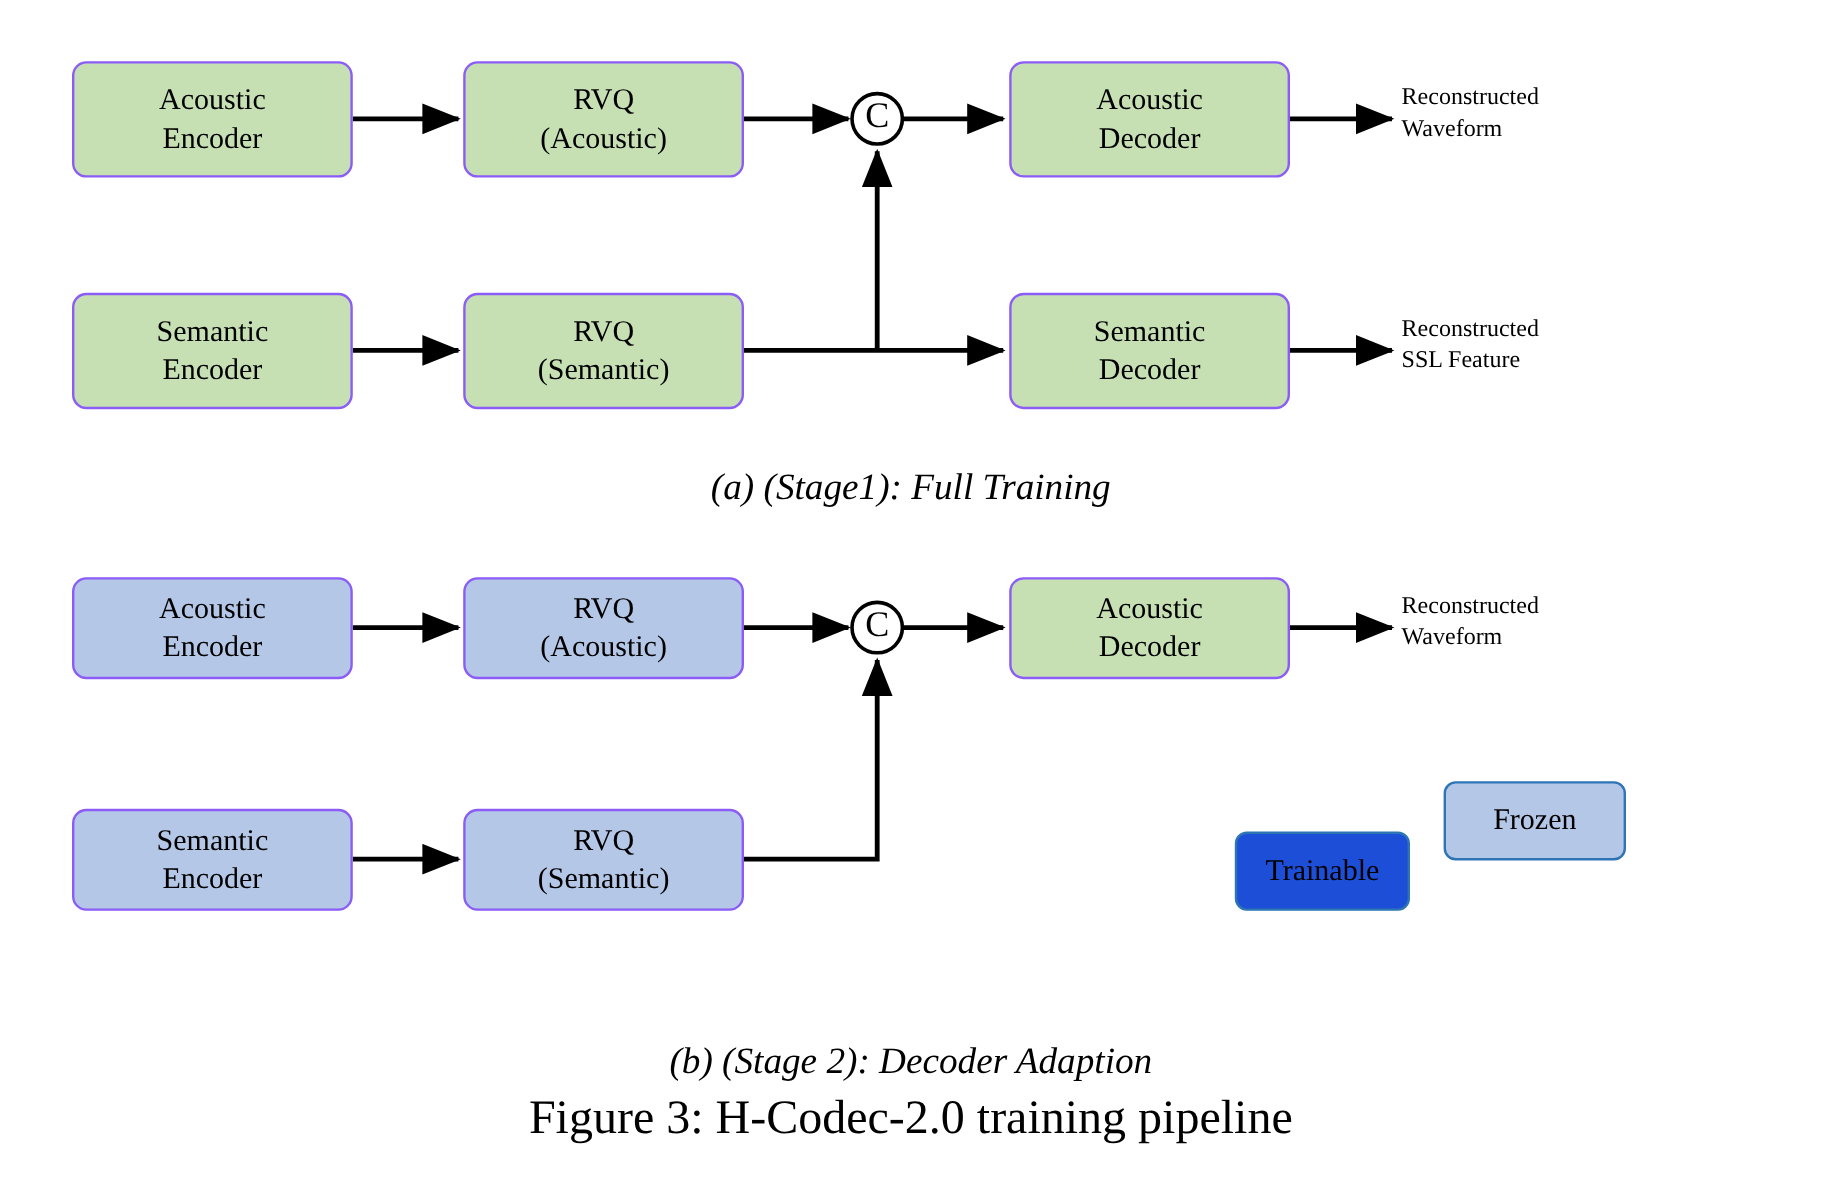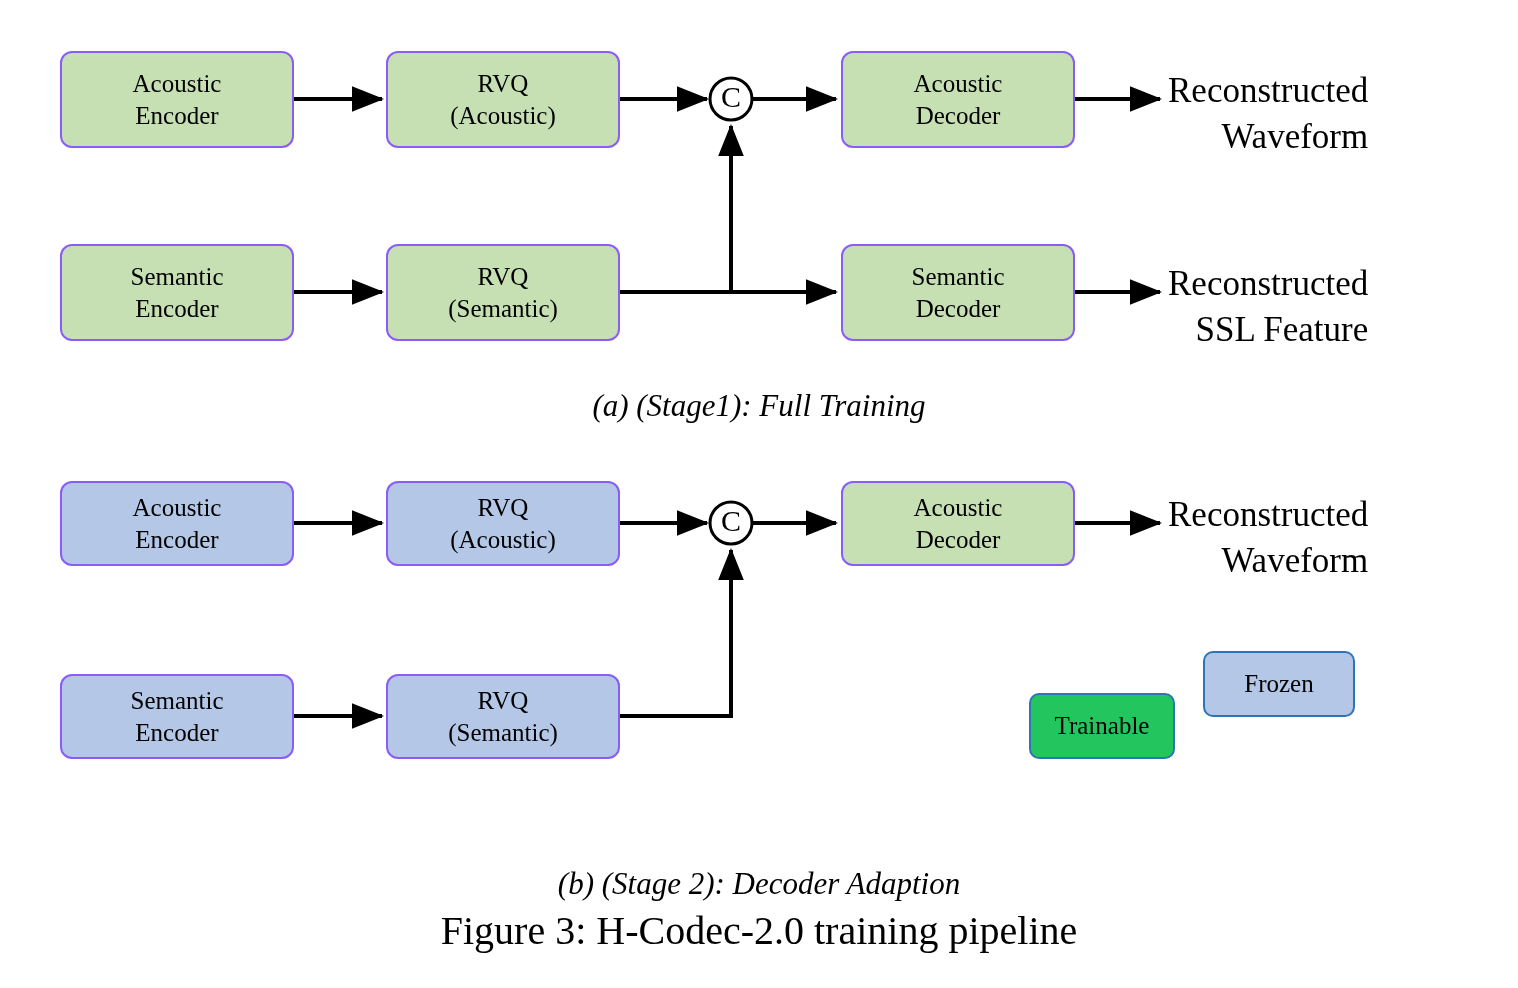--- a/index.html
+++ b/index.html
@@ -40,28 +40,28 @@
     position: absolute;
     box-sizing: border-box;
     border: 2px solid #2e75b6;
     border-radius: 10px;
     display: flex;
     align-items: center;
     justify-content: center;
     font-size: 25px;
     white-space: nowrap;
   }
-  .legend-box.trainable { background: #22c55e; }
+  .legend-box.trainable { background: #1d4ed8; }
   .legend-box.frozen    { background: #b4c7e7; }
 
   .outlabel {
     position: absolute;
-    font-size: 35px;
+    font-size: 20px;
     line-height: 1.3;
-    text-align: right;
+    text-align: left;
     white-space: nowrap;
   }
   .outlabel span { display: block; }
 
   .caption {
     position: absolute;
     font-size: 31px;
     text-align: center;
     white-space: nowrap;
     width: 100%;

